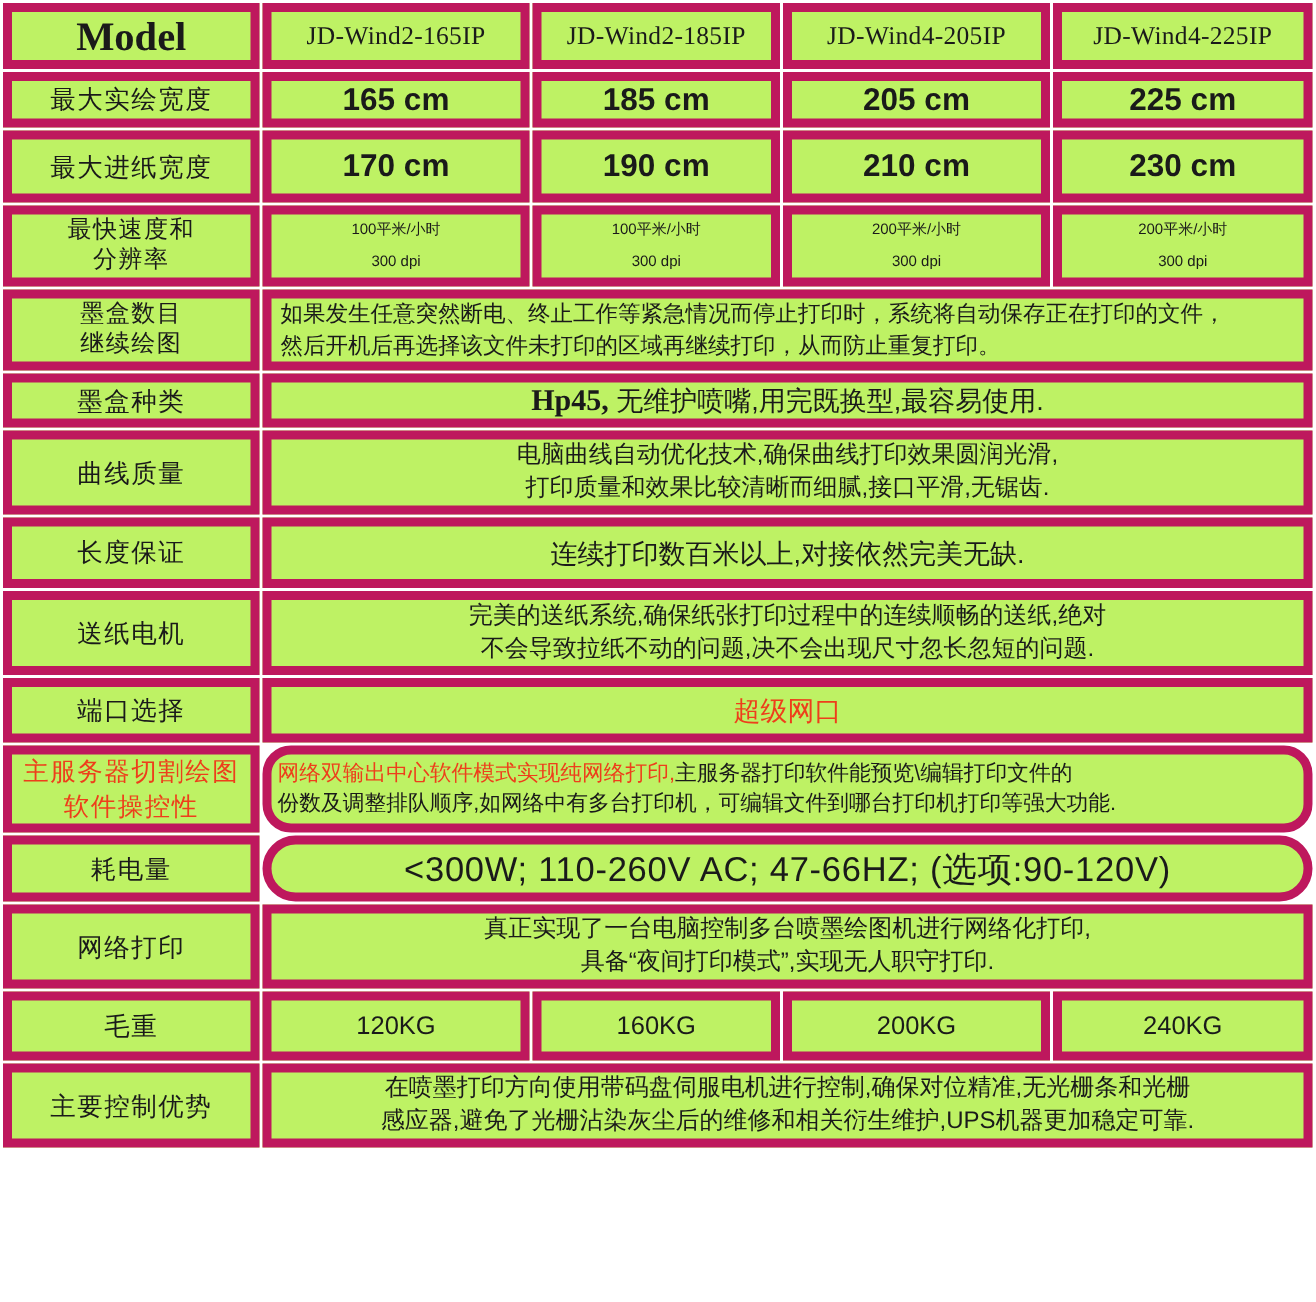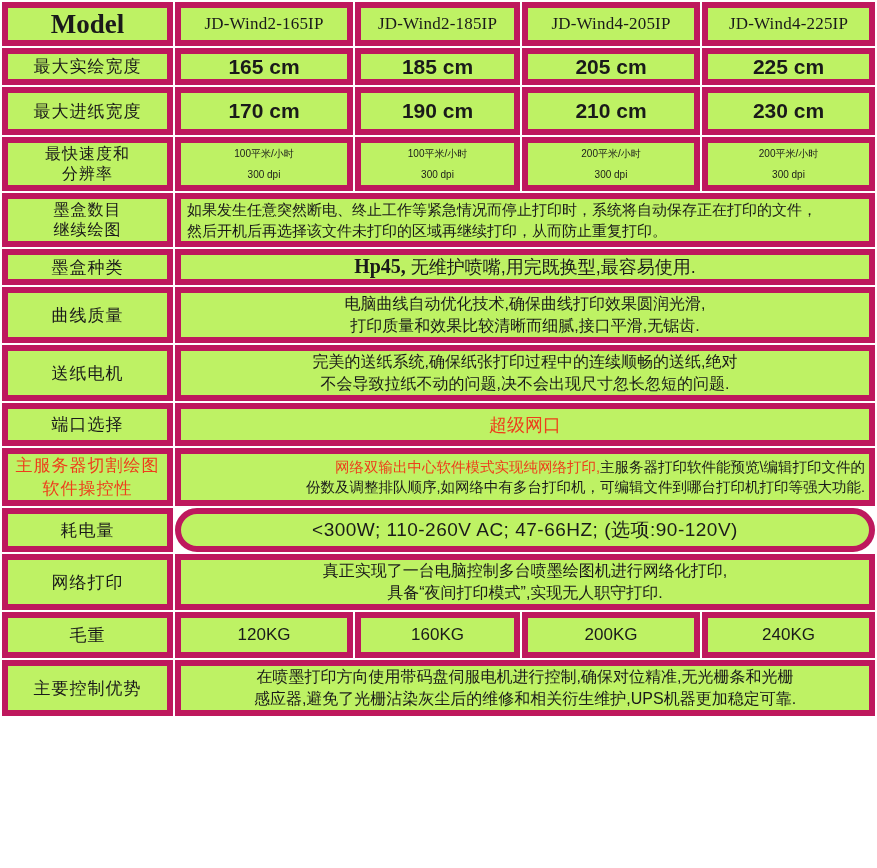--- a/index.html
+++ b/index.html
@@ -42,25 +42,25 @@
   tr.r16 td{height:46px}
   tr.r17 td{height:49px}
   .model-head{font-family:"Liberation Serif",serif;font-weight:bold;font-size:27px;}
   .model-name{font-family:"Liberation Serif",serif;font-size:17px;letter-spacing:.2px;margin-left:48px;}
   .cm-val{font-family:Liberation Sans, sans-serif;font-size:21px;font-weight:600;}
   .label{font-size:17px;letter-spacing:1px;}
   .label-sm{font-size:16px;line-height:20px;letter-spacing:1px;}
   .red{color:#ee3e1b;margin-top:14px;}
   .speed-cell{font-size:10px;line-height:21px;}
   .body-sm{font-size:15px;line-height:21px;text-align:left;padding:0 6px;}
-  .body-xs{font-size:14.5px;line-height:20px;text-align:right;padding:0 4px;}
+  .body-xs{font-size:14.5px;line-height:20px;text-align:left;padding:0 4px;border-radius:19px;}
   .body-c{font-size:16px;line-height:22px;}
   .big-c{font-size:18px;}
   .hp-bold{font-family:"Liberation Serif",serif;font-weight:bold;font-size:20px;}
-  .power-val{font-size:19px;letter-spacing:.5px;border-radius:22px;}
+  .power-val{font-size:23px;letter-spacing:.5px;border-radius:22px;}
   .kg-val{font-size:17px;}
   .heads-val{font-size:17px;}
 </style>
 </head>
 <body>
 
 <table class="spec">
   <colgroup>
       <col class="c0">
       <col class="c1">
@@ -137,20 +137,24 @@
 
 
   <tr class="r8">
     <td class="label">曲线质量</td>
     <td colspan="4" class="body-c">
       <div>电脑曲线自动优化技术,确保曲线打印效果圆润光滑,</div>
       <div>打印质量和效果比较清晰而细腻,接口平滑,无锯齿.</div>
     </td>
   </tr>
 
+  <tr class="r9">
+    <td class="label">长度保证</td>
+    <td colspan="4" class="body-c big-c">连续打印数百米以上,对接依然完美无缺.</td>
+  </tr>
 
   <tr class="r10">
     <td class="label">送纸电机</td>
     <td colspan="4" class="body-c">
       <div>完美的送纸系统,确保纸张打印过程中的连续顺畅的送纸,绝对</div>
       <div>不会导致拉纸不动的问题,决不会出现尺寸忽长忽短的问题.</div>
     </td>
   </tr>
 
   <tr class="r11">

